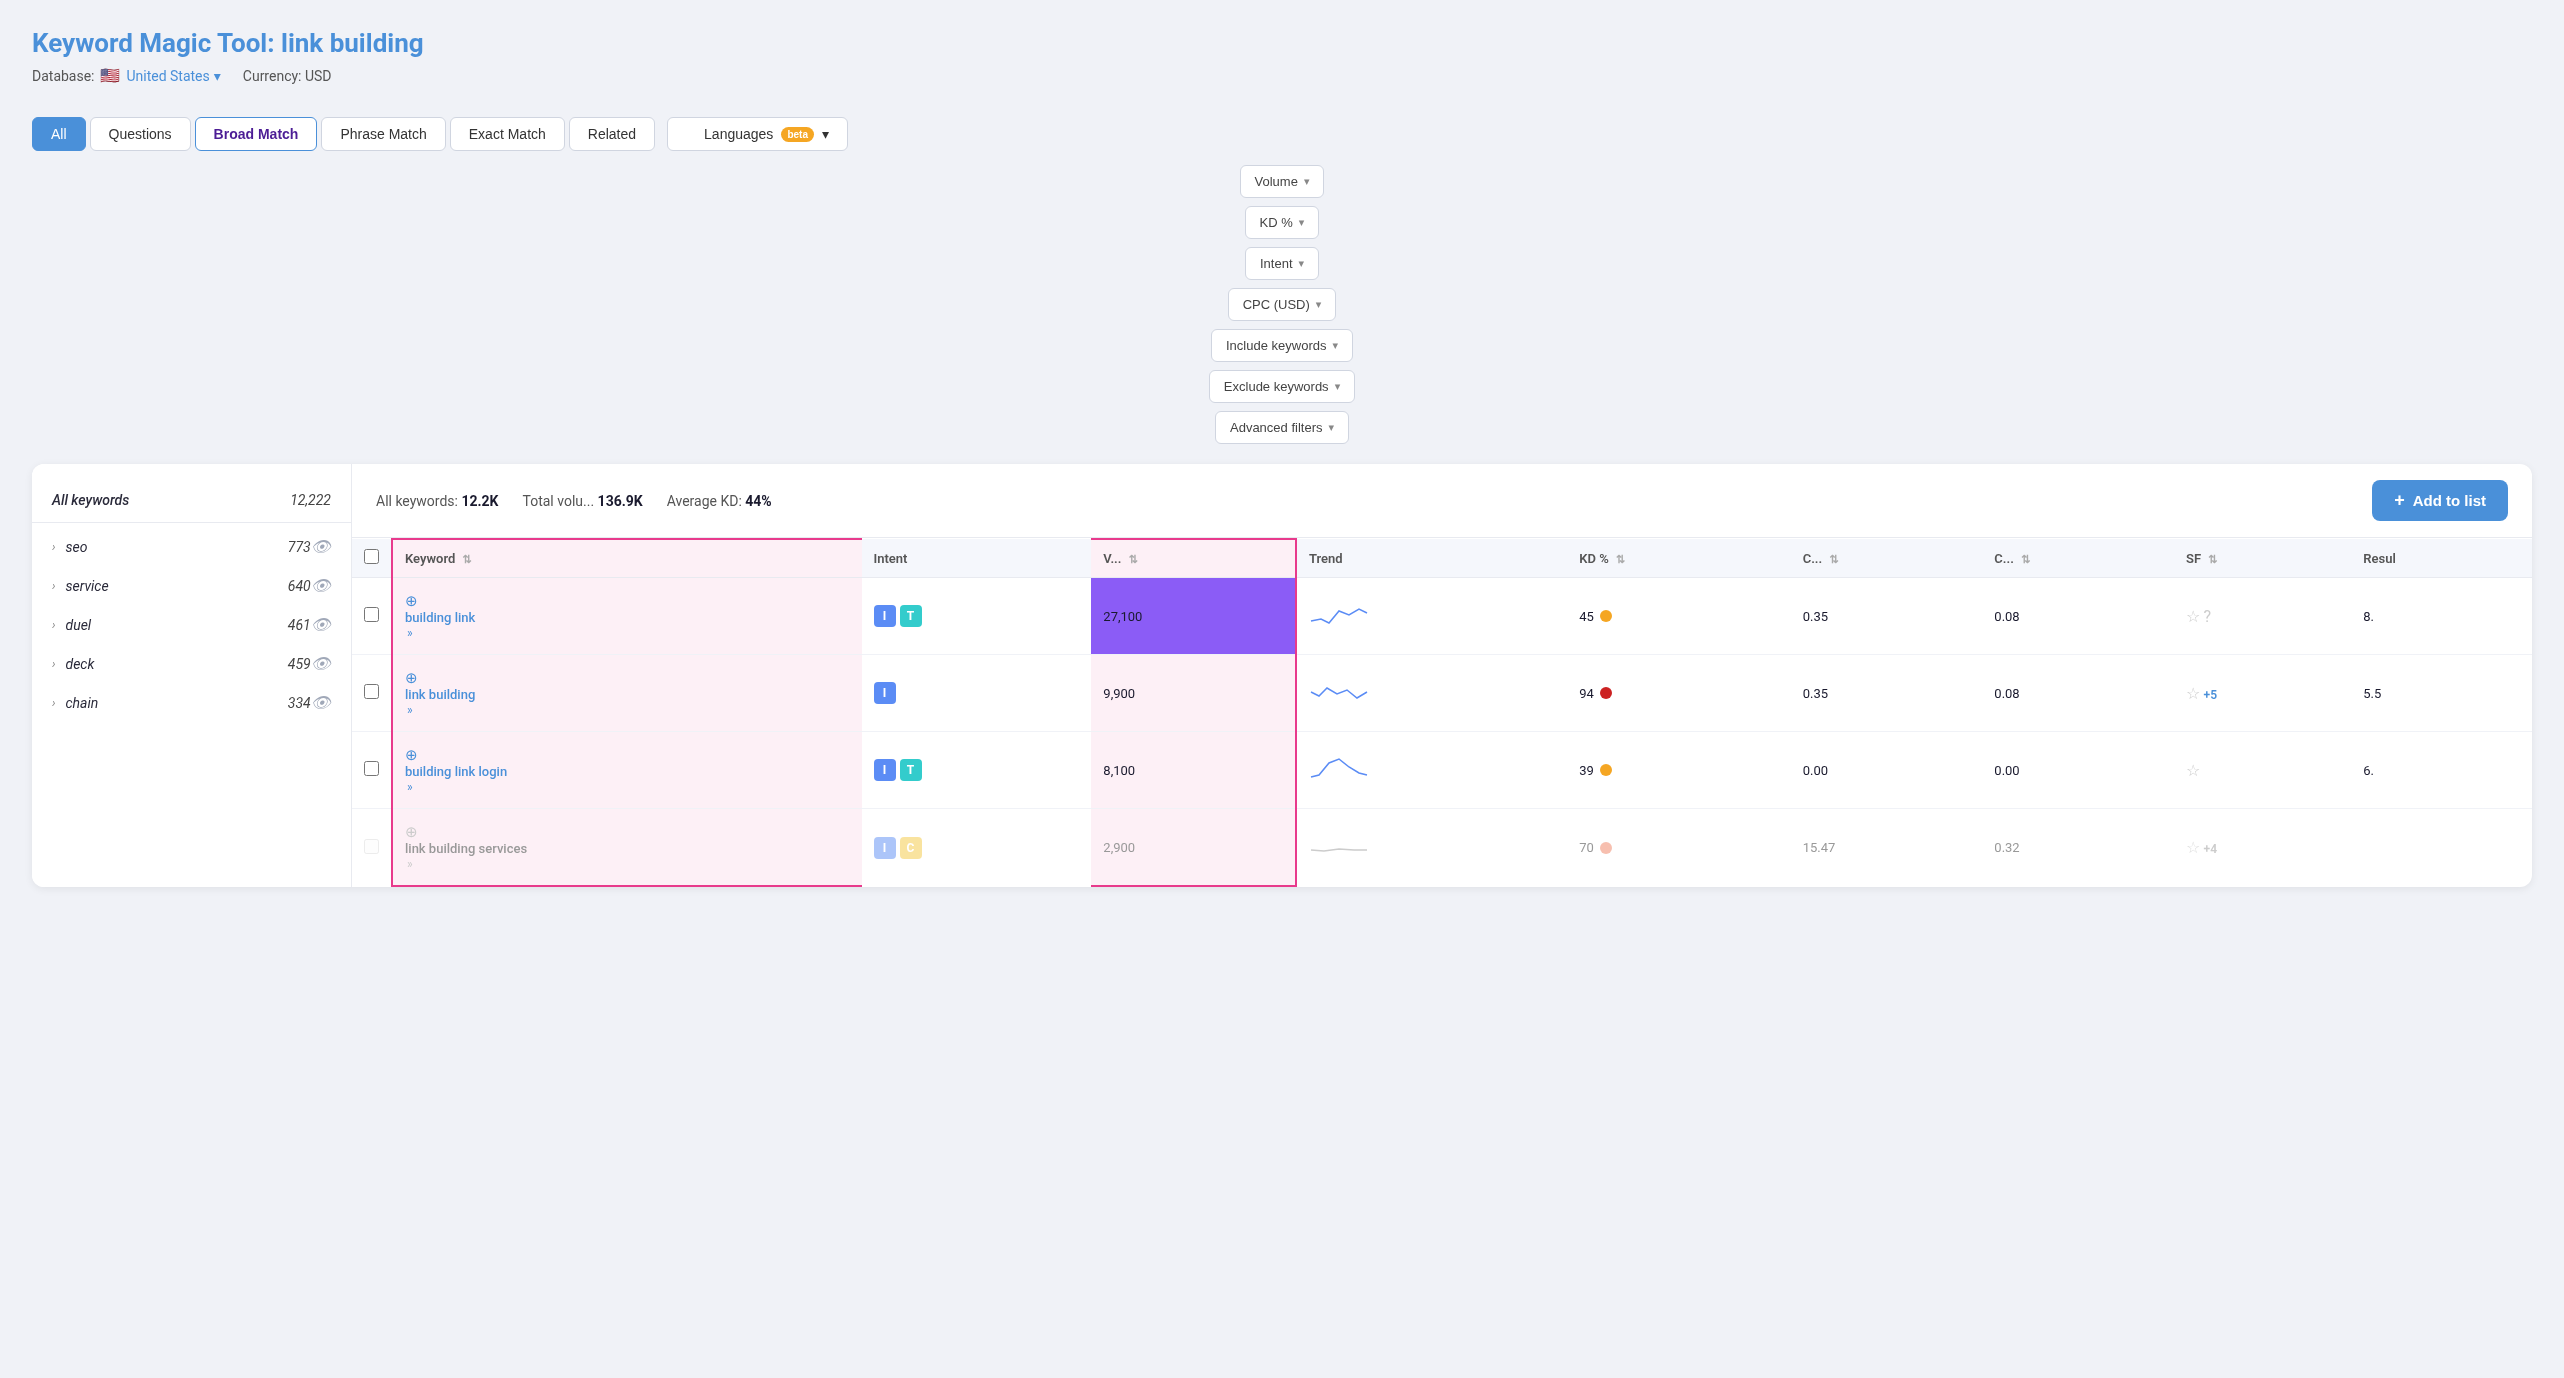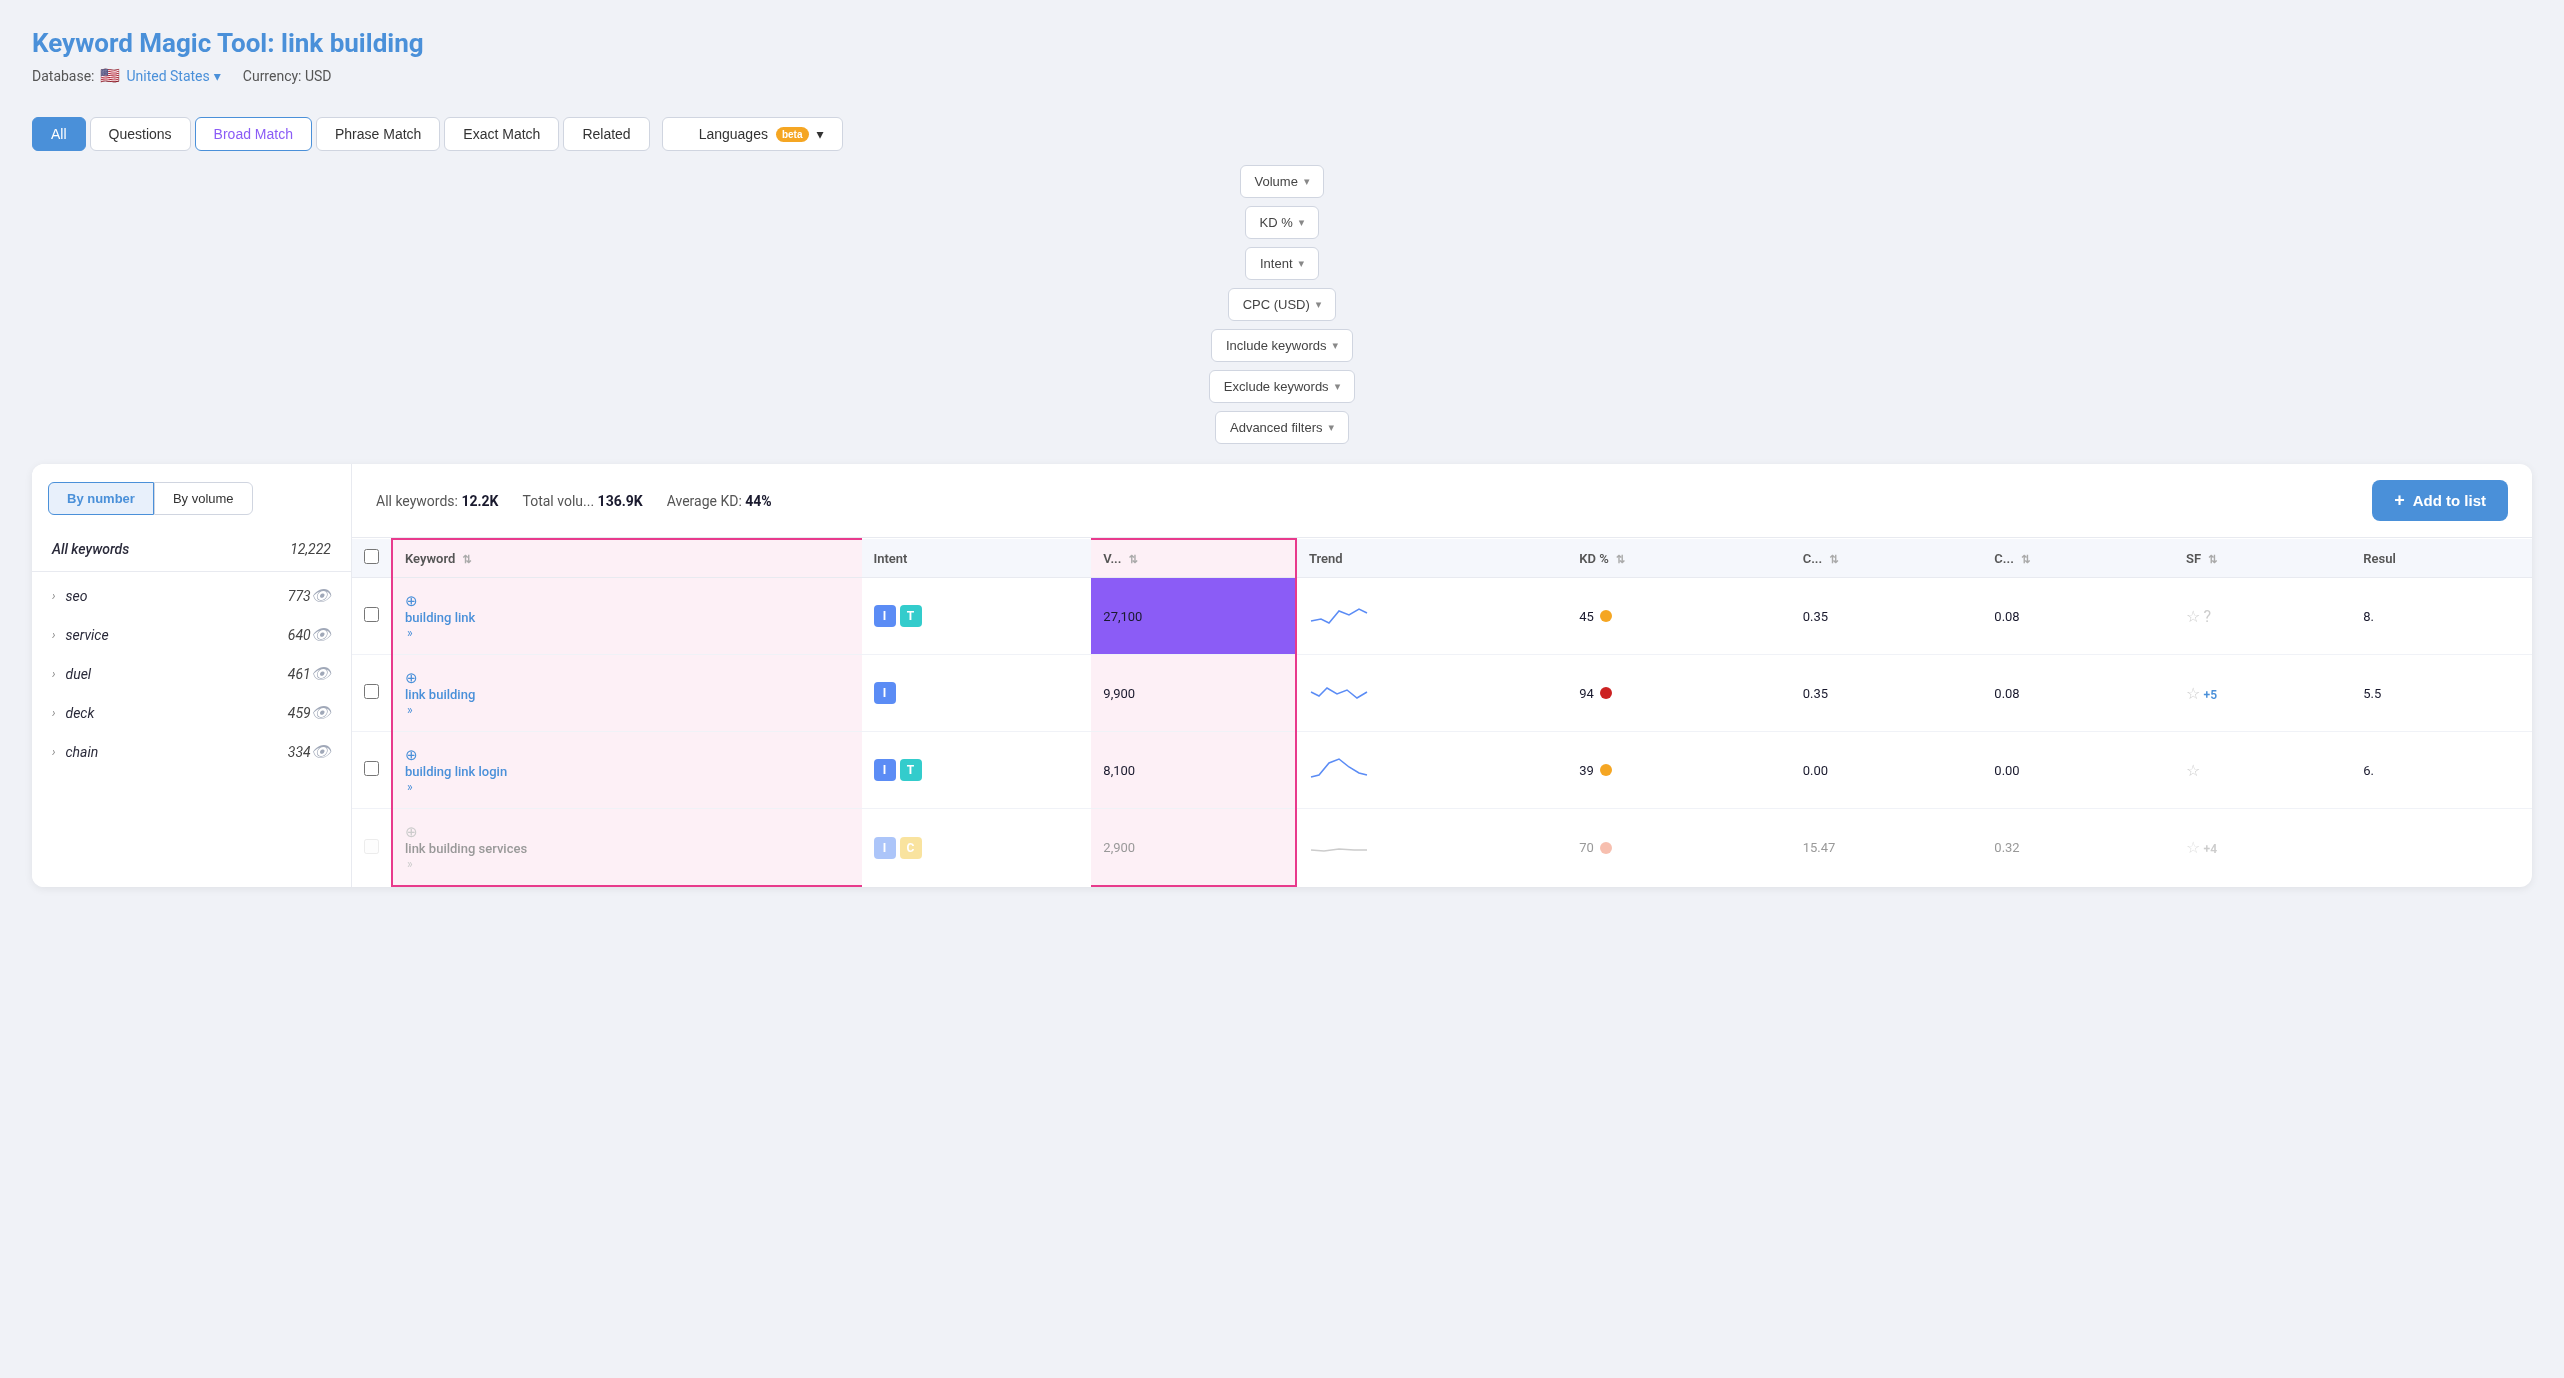--- a/index.html
+++ b/index.html
@@ -62,23 +62,23 @@
       color: #333;
       white-space: nowrap;
     }
     .tab.active-blue {
       background: #4a90d9;
       color: #fff;
       border-color: #4a90d9;
     }
     .tab.active-outline {
       background: #fff;
-      color: #8b5cf6;
+      color: #4c1d95;
       border-color: #4a90d9;
-      font-weight: 400;
+      font-weight: 700;
     }
     .tab.languages {
       display: flex;
       align-items: center;
       gap: 8px;
       margin-left: 8px;
       padding-left: 36px;
     }
     .beta-badge {
       background: #f5a623;
@@ -355,24 +355,20 @@
     </button>
     <button class="filter-btn">
       <span>Advanced filters</span>
       <span class="chevron">▾</span>
     </button>
   </div>
 
   <div class="main-content">
 
     <div class="sidebar">
-      <div class="sidebar-toggle-bar">
-        <button class="toggle-btn active">By number</button>
-        <button class="toggle-btn">By volume</button>
-      </div>
 
       <div class="sidebar-row all-keywords">
         <span class="label">All keywords</span>
         <span class="count">12,222</span>
       </div>
       <div class="sidebar-divider"></div>
 
       <div class="sidebar-row">
         <span class="chevron-icon">›</span>
         <span class="label">seo</span>

